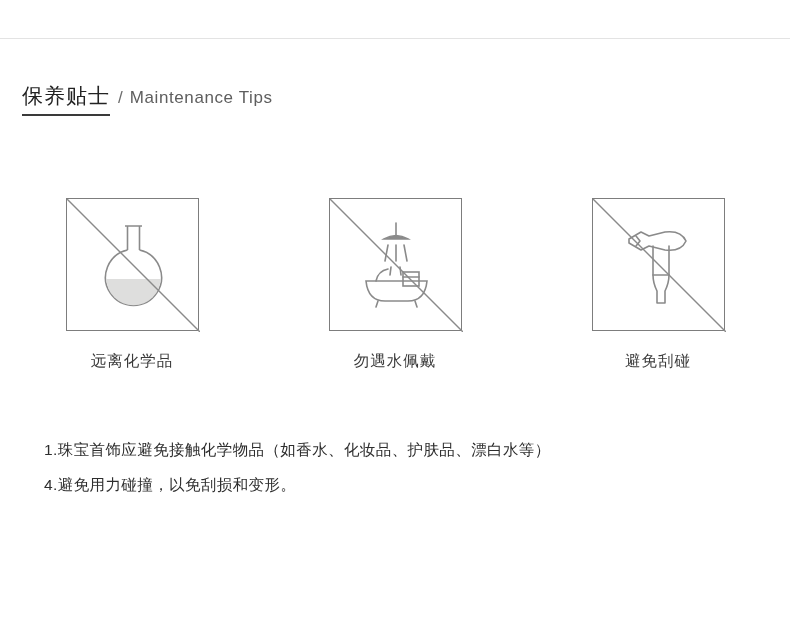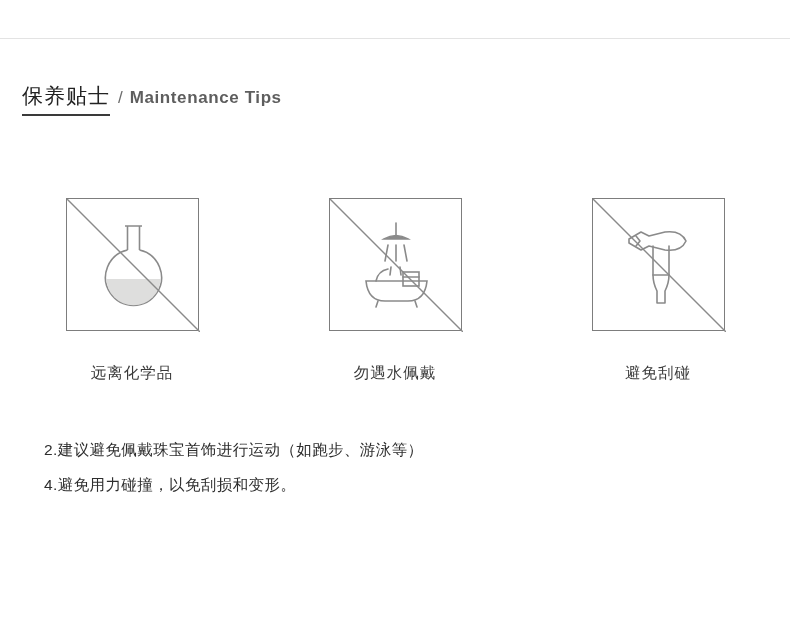--- a/index.html
+++ b/index.html
@@ -48,37 +48,35 @@
   }
   .heading .slash {
     font-size: 17px;
     color: #6d6d6d;
     margin: 0 7px 0 8px;
   }
   .heading .en {
     font-size: 17px;
     color: #5e5e5e;
     letter-spacing: 0.6px;
-    font-weight: bold;
   }
   
   .icon-row {
     position: absolute;
     left: 0;
     top: 198px;
     width: 790px;
     display: flex;
     justify-content: center;
   }
   .icon-cell {
     width: 263px;
     display: flex;
     flex-direction: column;
     align-items: center;
-    gap: 12px;
   }
   .icon-box {
     width: 133px;
     height: 133px;
     border: 1px solid #7d7d7d;
     position: relative;
     box-sizing: border-box;
   }
   .icon-box svg {
     position: absolute;
@@ -184,17 +182,17 @@
           </g>
           <line x1="0" y1="0" x2="133" y2="133" stroke="#8a8a8a" stroke-width="1.4"></line>
         </svg>
       </div>
       <div class="icon-caption">避免刮碰</div>
     </div>
 
   </div>
 
   <div class="notes">
-    <div class="note-line">2.建议避免佩戴珠宝首饰进行运动（如跑步、游泳等）</div>
+    <div class="note-line">1.珠宝首饰应避免接触化学物品（如香水、化妆品、护肤品、漂白水等）</div>
     <div class="note-line">4.避免用力碰撞，以免刮损和变形。</div>
   </div>
 
 </div>
 
 </body></html>

